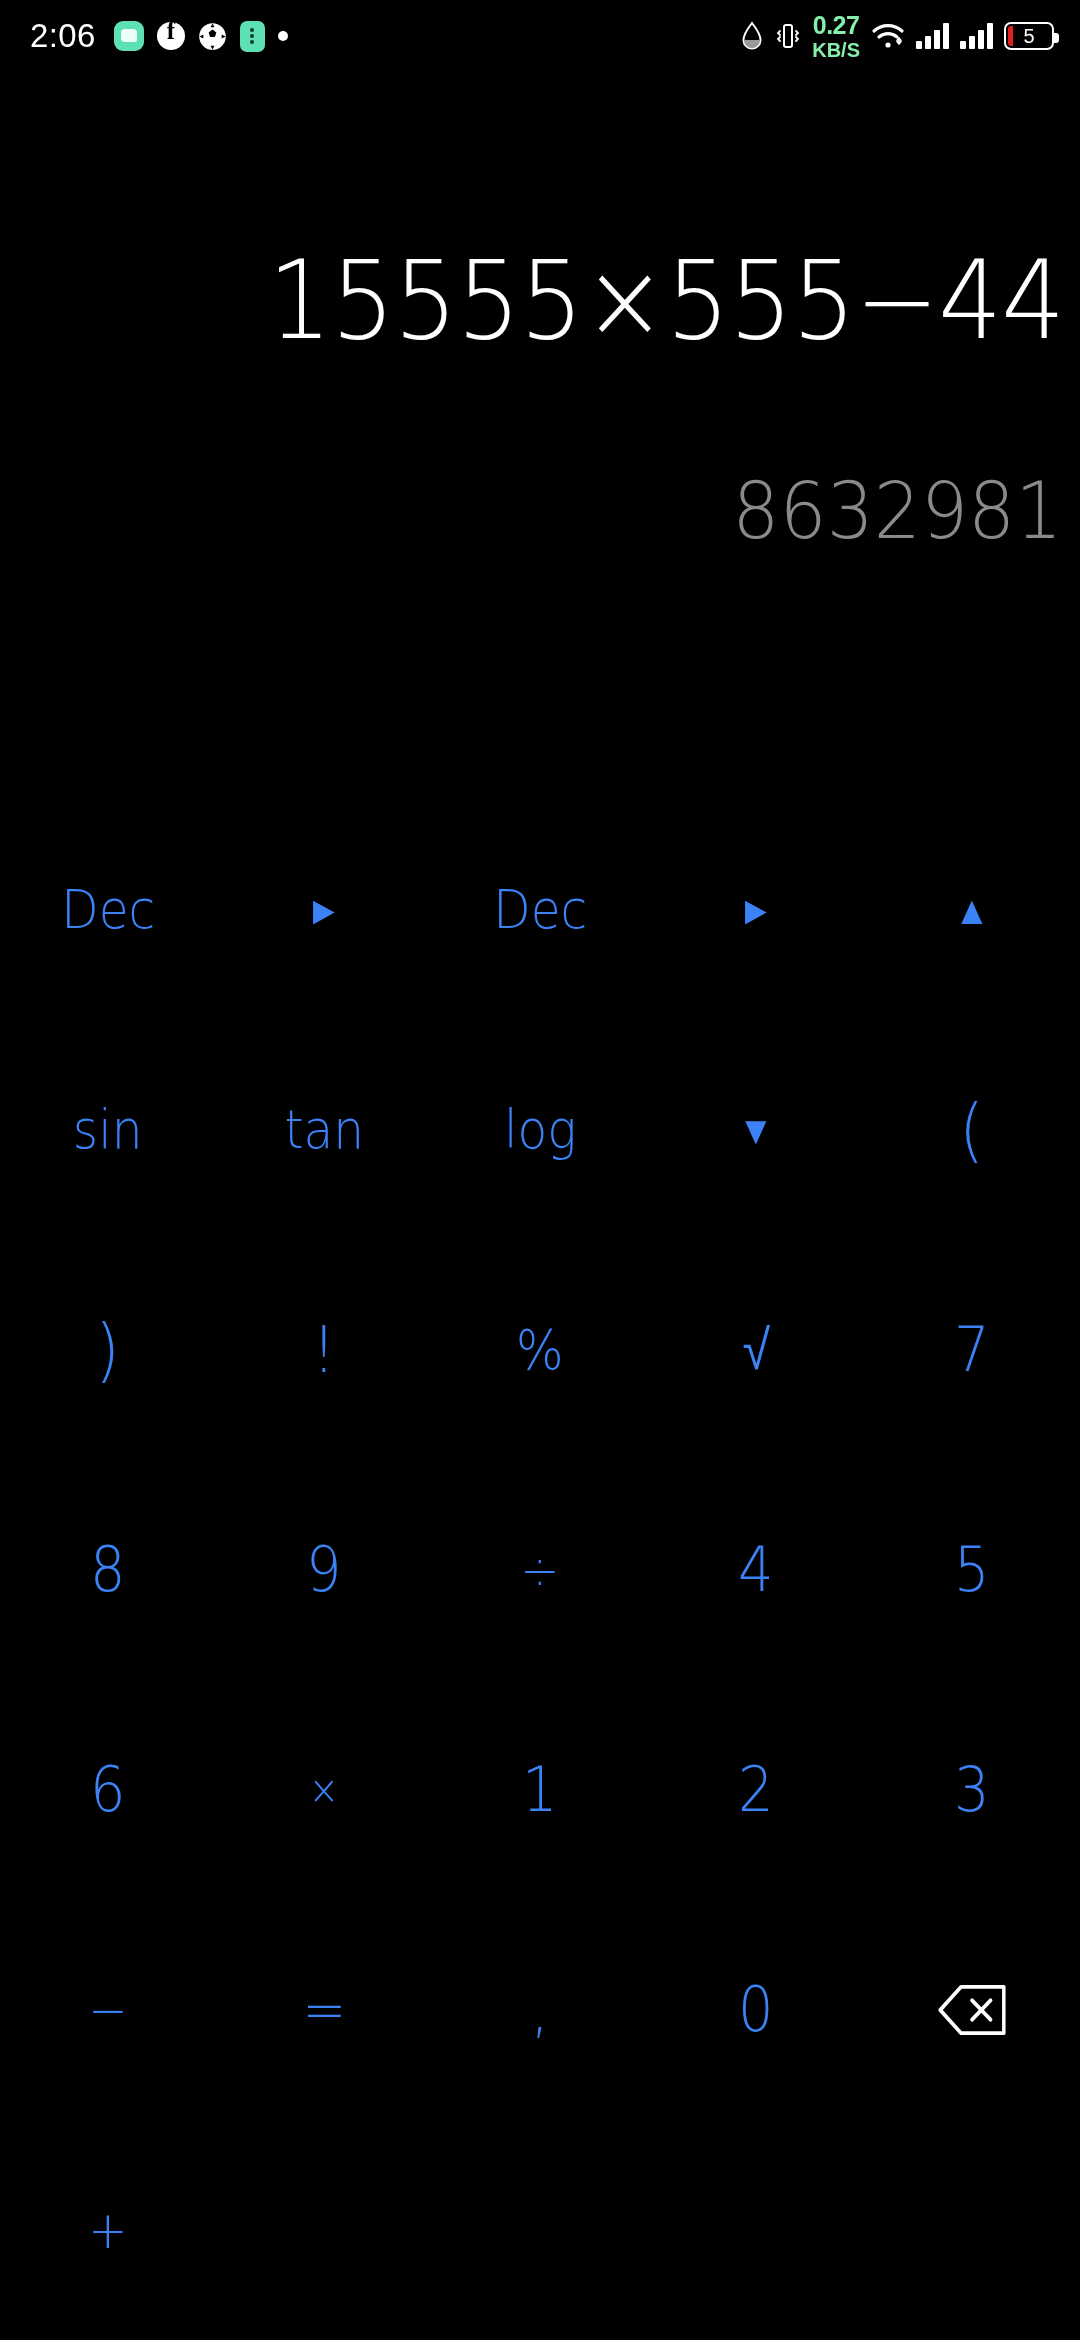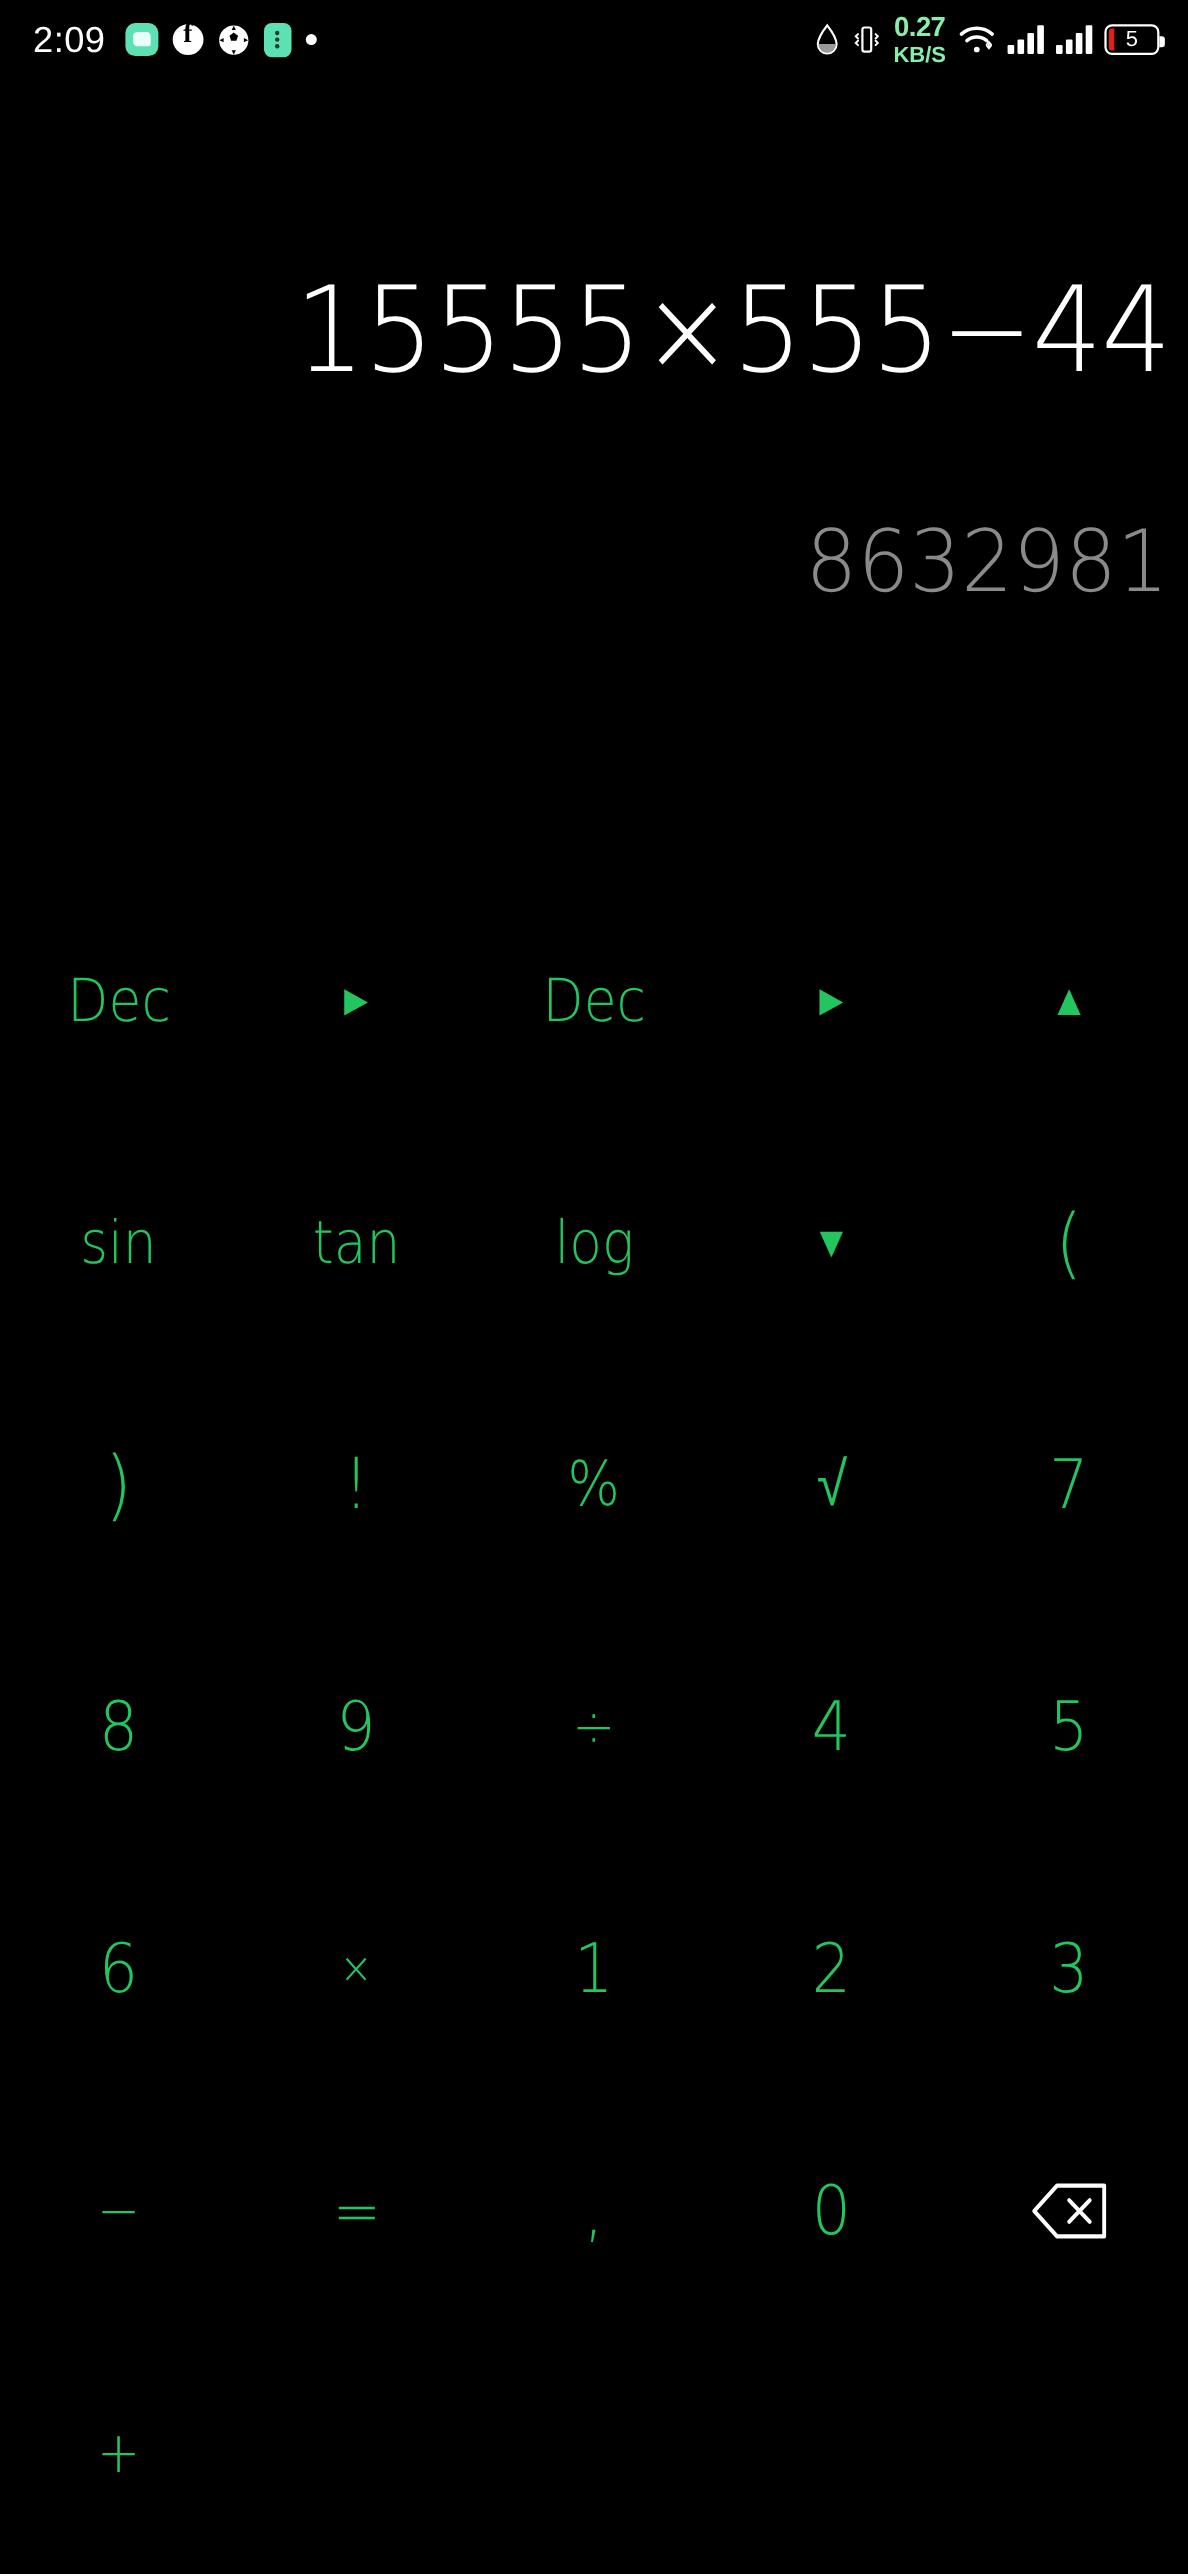--- a/index.html
+++ b/index.html
@@ -99,21 +99,21 @@
 
   
   .keypad{
     position:absolute; left:0; right:0; top:800px; bottom:0;
     display:grid;
     grid-template-columns:repeat(5,1fr);
     grid-template-rows:repeat(7,1fr);
   }
   .key{
     display:flex; align-items:center; justify-content:center;
-    color:#22c55e; background:transparent; border:none;
+    color:#3b82f6; background:transparent; border:none;
     font-family:"DejaVu Sans", sans-serif;
     font-weight:300; font-stretch:condensed;
     user-select:none;
   }
   .key .lab{
     display:block; transform:scaleX(.9); transform-origin:center;
     line-height:1;
   }
   .k-word   .lab{ font-size:54px; }
   .k-num    .lab{ font-size:62px; }
@@ -129,21 +129,21 @@
   .k-root   .lab{ font-size:56px; font-weight:200;}
   .k-comma  .lab{ font-size:62px; }
   .k-del svg{ display:block; }
   .key.blank{ pointer-events:none; }
 </style>
 </head>
 <body>
 
 <div class="statusbar">
   <div class="sb-left">
-    <span class="sb-time">2:09</span>
+    <span class="sb-time">2:06</span>
     <span class="ic-msg"></span>
     <span class="ic-fb"></span>
     <span class="ic-ball">
       <svg viewBox="0 0 24 24" width="29" height="29">
         <circle cx="12" cy="12" r="11" fill="#fff"></circle>
         <path d="M12 6.2 L15.2 8.6 L14 12.4 L10 12.4 L8.8 8.6 Z" fill="#000"></path>
         <path d="M12 1.2 L13.6 4.3 L10.4 4.3 Z" fill="#000"></path>
         <path d="M1.2 12 L4.4 10.4 L4.4 13.6 Z" fill="#000"></path>
         <path d="M22.8 12 L19.6 10.4 L19.6 13.6 Z" fill="#000"></path>
         <path d="M12 22.8 L10.4 19.6 L13.6 19.6 Z" fill="#000"></path>

